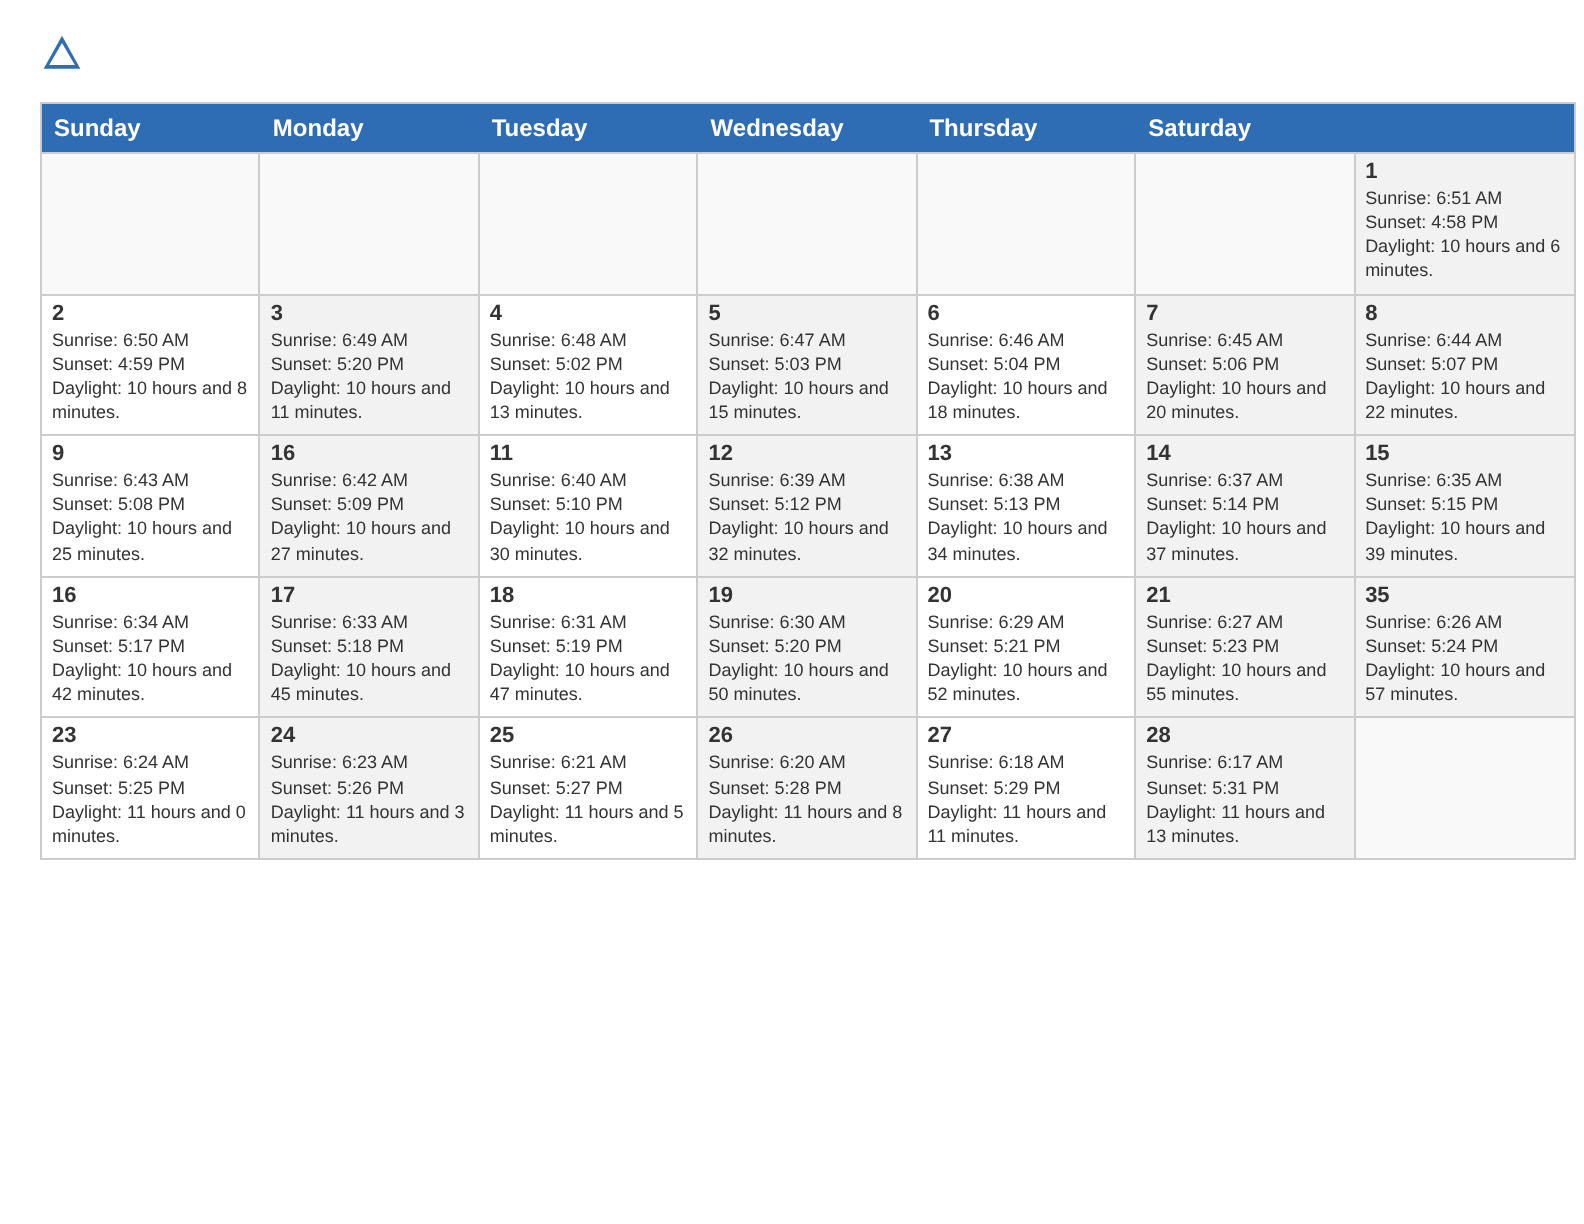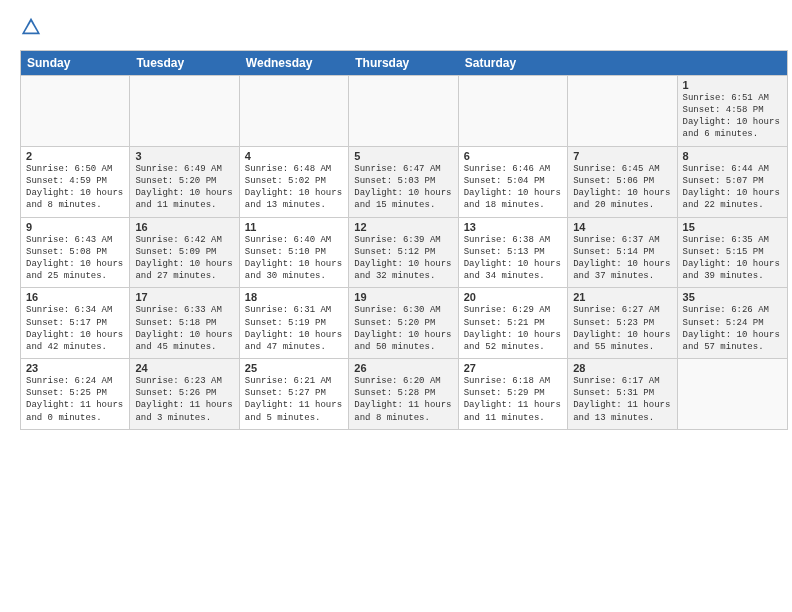--- a/index.html
+++ b/index.html
@@ -102,21 +102,20 @@
     .day-num {
       font-size: 11px;
       font-weight: bold;
       display: block;
       margin-bottom: 1px;
     }
     .day-info {
       font-size: 9px;
       line-height: 1.35;
       color: #333;
-      font-family: Liberation Mono, monospace;
     }
   </style>
 </head>
 <body>
 
 <div class="page">
   <div class="header">
     <div class="logo">
       <div>
         <svg class="logo-icon" viewBox="0 0 24 24">
@@ -131,20 +130,21 @@
     </div>
     <div class="title-block">
       <div class="month-title"></div>
       <div class="subtitle"></div>
     </div>
   </div>
 
   <div class="calendar">
     <div class="cal-header-row">
     <div class="cal-header-cell">Sunday</div>
+        <div class="cal-header-cell">Monday</div>
         <div class="cal-header-cell">Tuesday</div>
         <div class="cal-header-cell">Wednesday</div>
         <div class="cal-header-cell">Thursday</div>
         <div class="cal-header-cell">Saturday</div>
       </div>
     <div class="cal-body">
     <div class="cal-row">
           <div class="cal-cell empty"></div>
           <div class="cal-cell empty"></div>
           <div class="cal-cell empty"></div>

